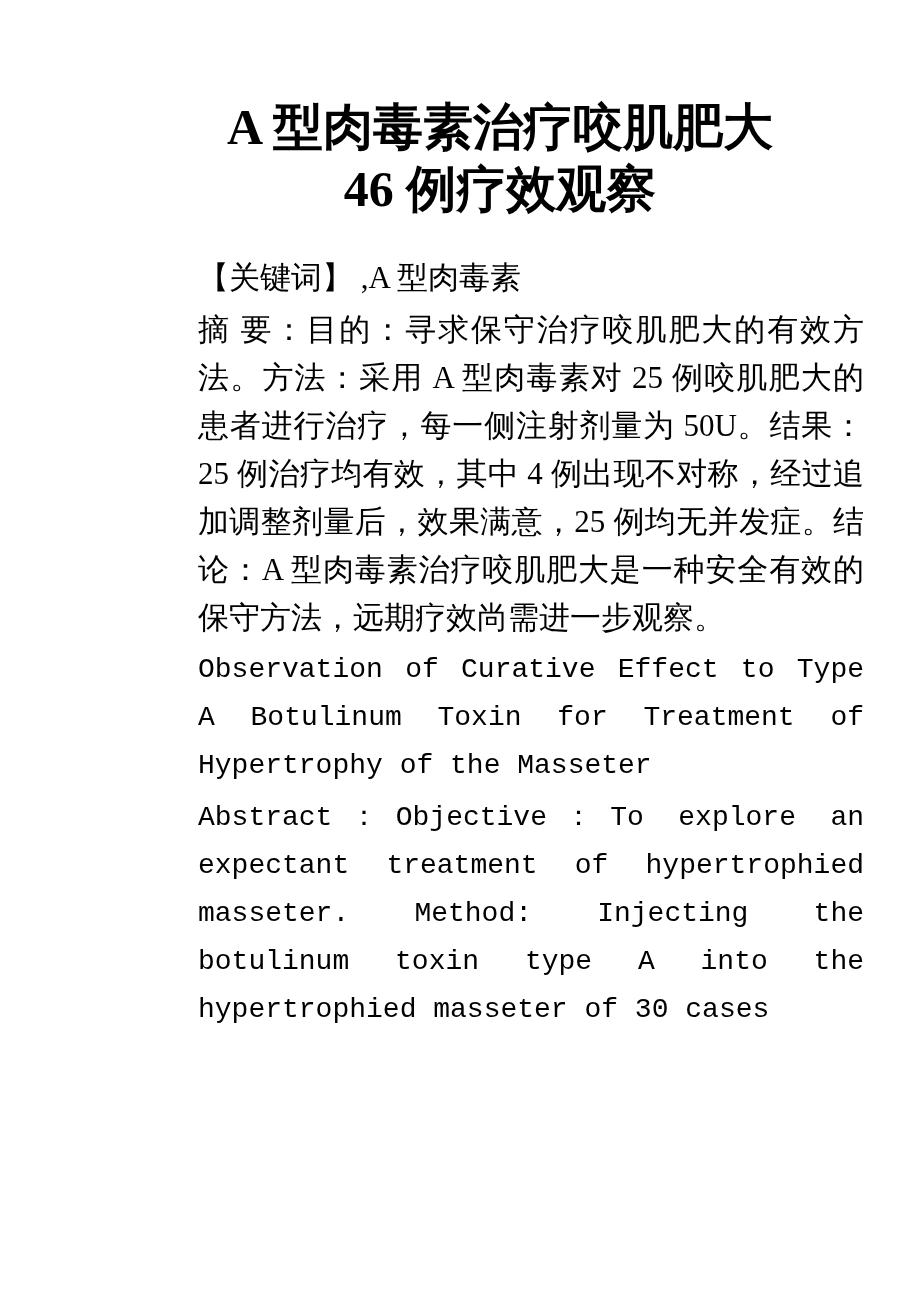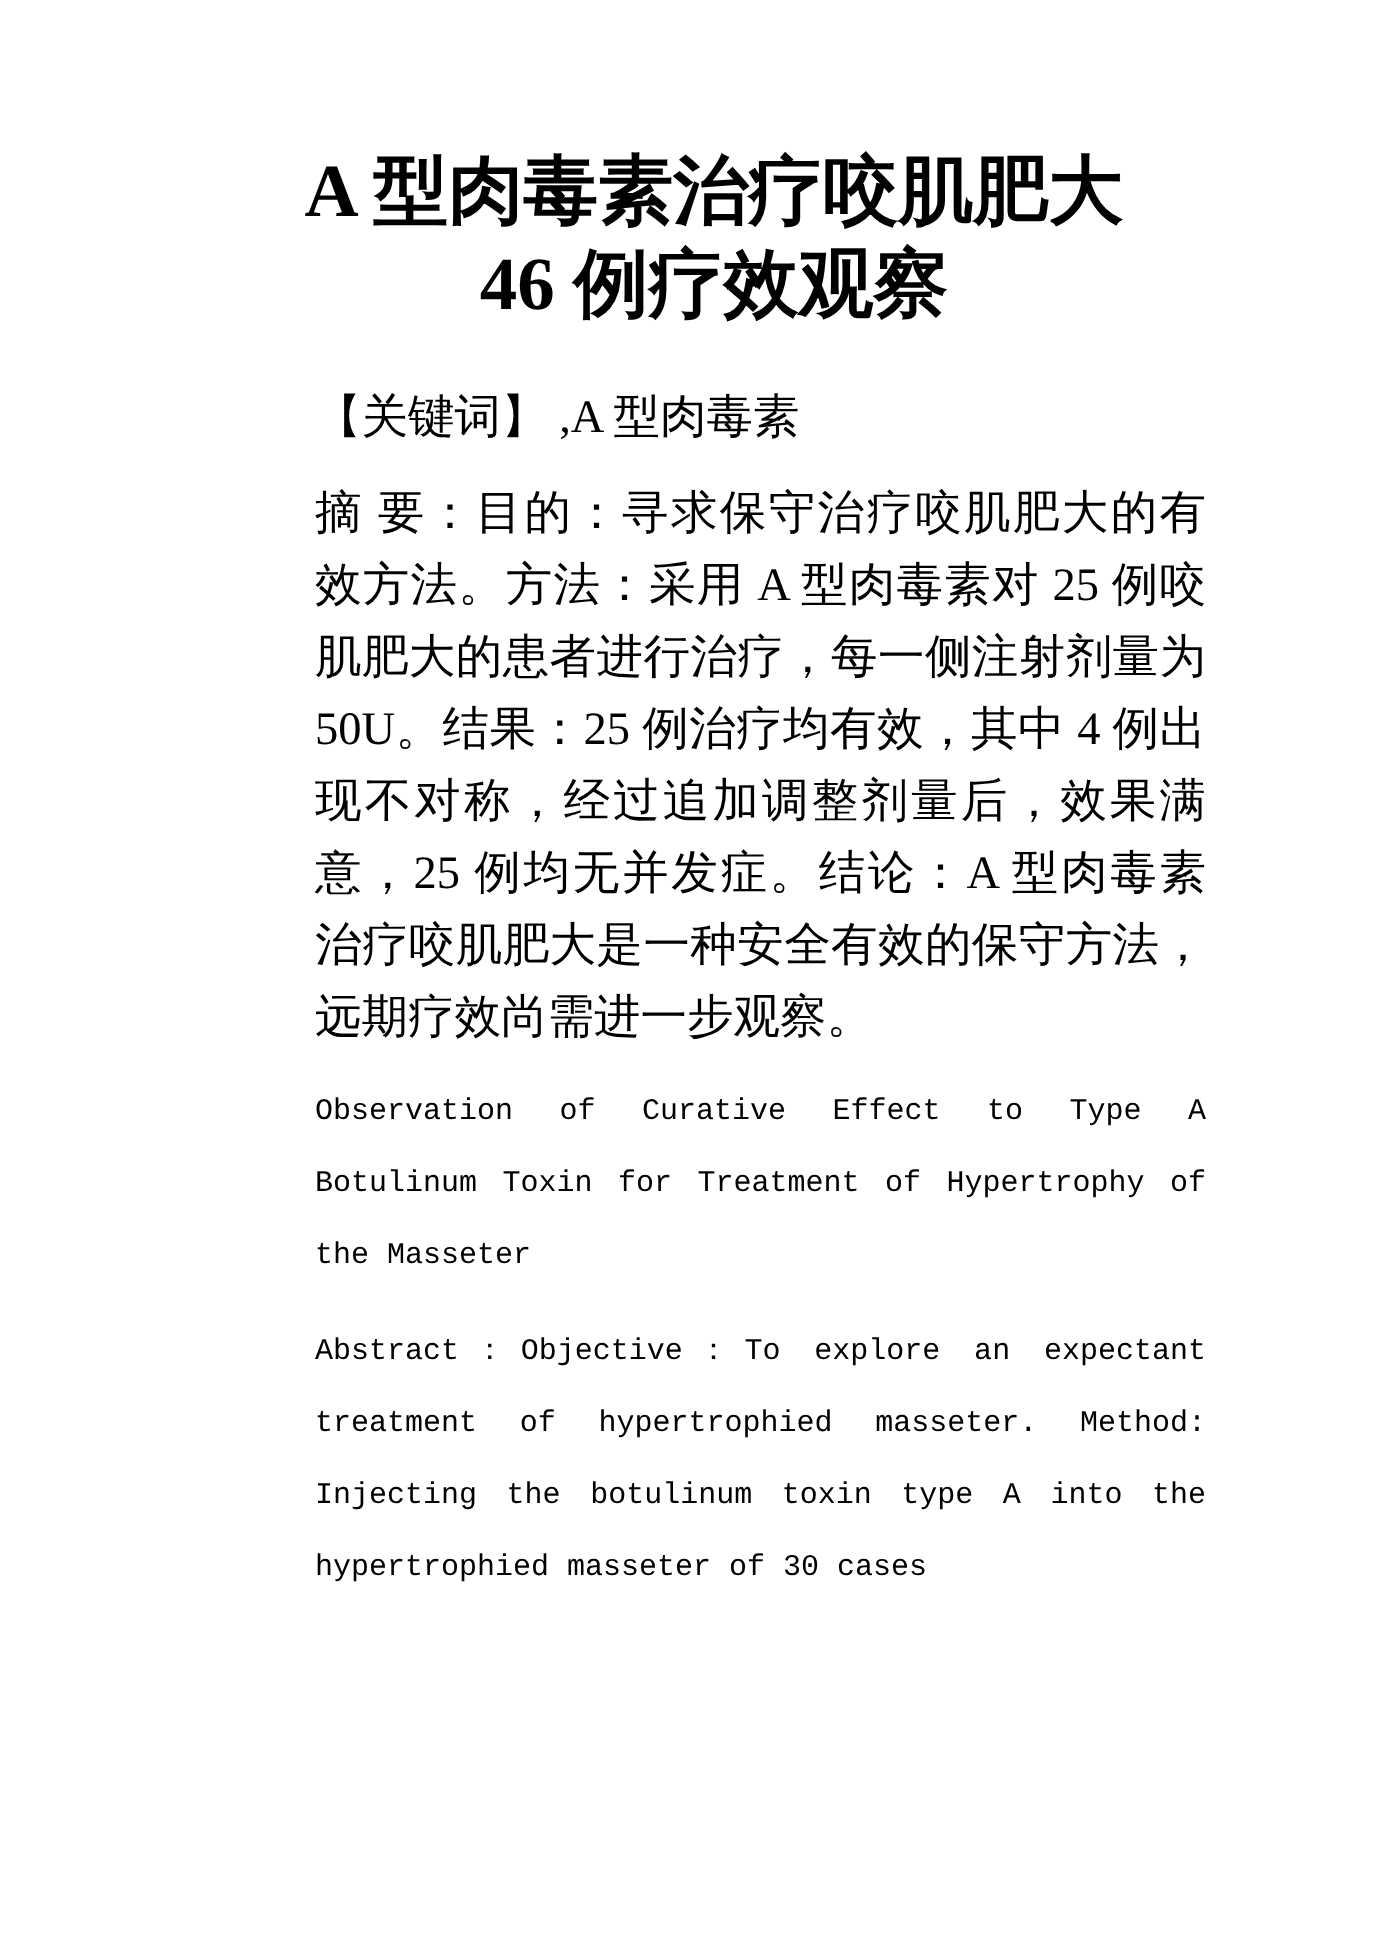--- a/index.html
+++ b/index.html
@@ -12,56 +12,56 @@
     height: 1302px;
     overflow: hidden;
     font-family: "Liberation Serif", serif;
     color: #000000;
   }
   .page {
     position: relative;
     width: 920px;
     height: 1302px;
     box-sizing: border-box;
-    padding: 96px 100px 0 132px;
+    padding: 96px 52px 0 132px;
   }
   .doc-title {
     font-family: "Liberation Serif", serif;
     font-weight: bold;
     font-size: 50px;
     line-height: 62px;
     text-align: center;
     letter-spacing: 0px;
     margin: 0 0 34px 0;
   }
   .doc-title .line {
     display: block;
     white-space: nowrap;
   }
   .body-block {
     font-size: 31px;
     line-height: 48px;
   }
   p.para {
-    margin: 16px;
+    margin: 4px;
     text-indent: 0;
   }
   .zh {
     font-family: "Liberation Serif", serif;
   }
   .indent {
     padding-left: 62px;
   }
   .justify {
     text-align: justify;
     text-align-last: left;
   }
   .en {
     font-family: "Liberation Mono", monospace;
-    font-size: 20px;
+    font-size: 28px;
     line-height: 48px;
   }
   .en-justify {
     text-align: justify;
     text-align-last: left;
   }
   .kw-zh-wide {
     letter-spacing: 1px;
   }
   .keywords-row {

